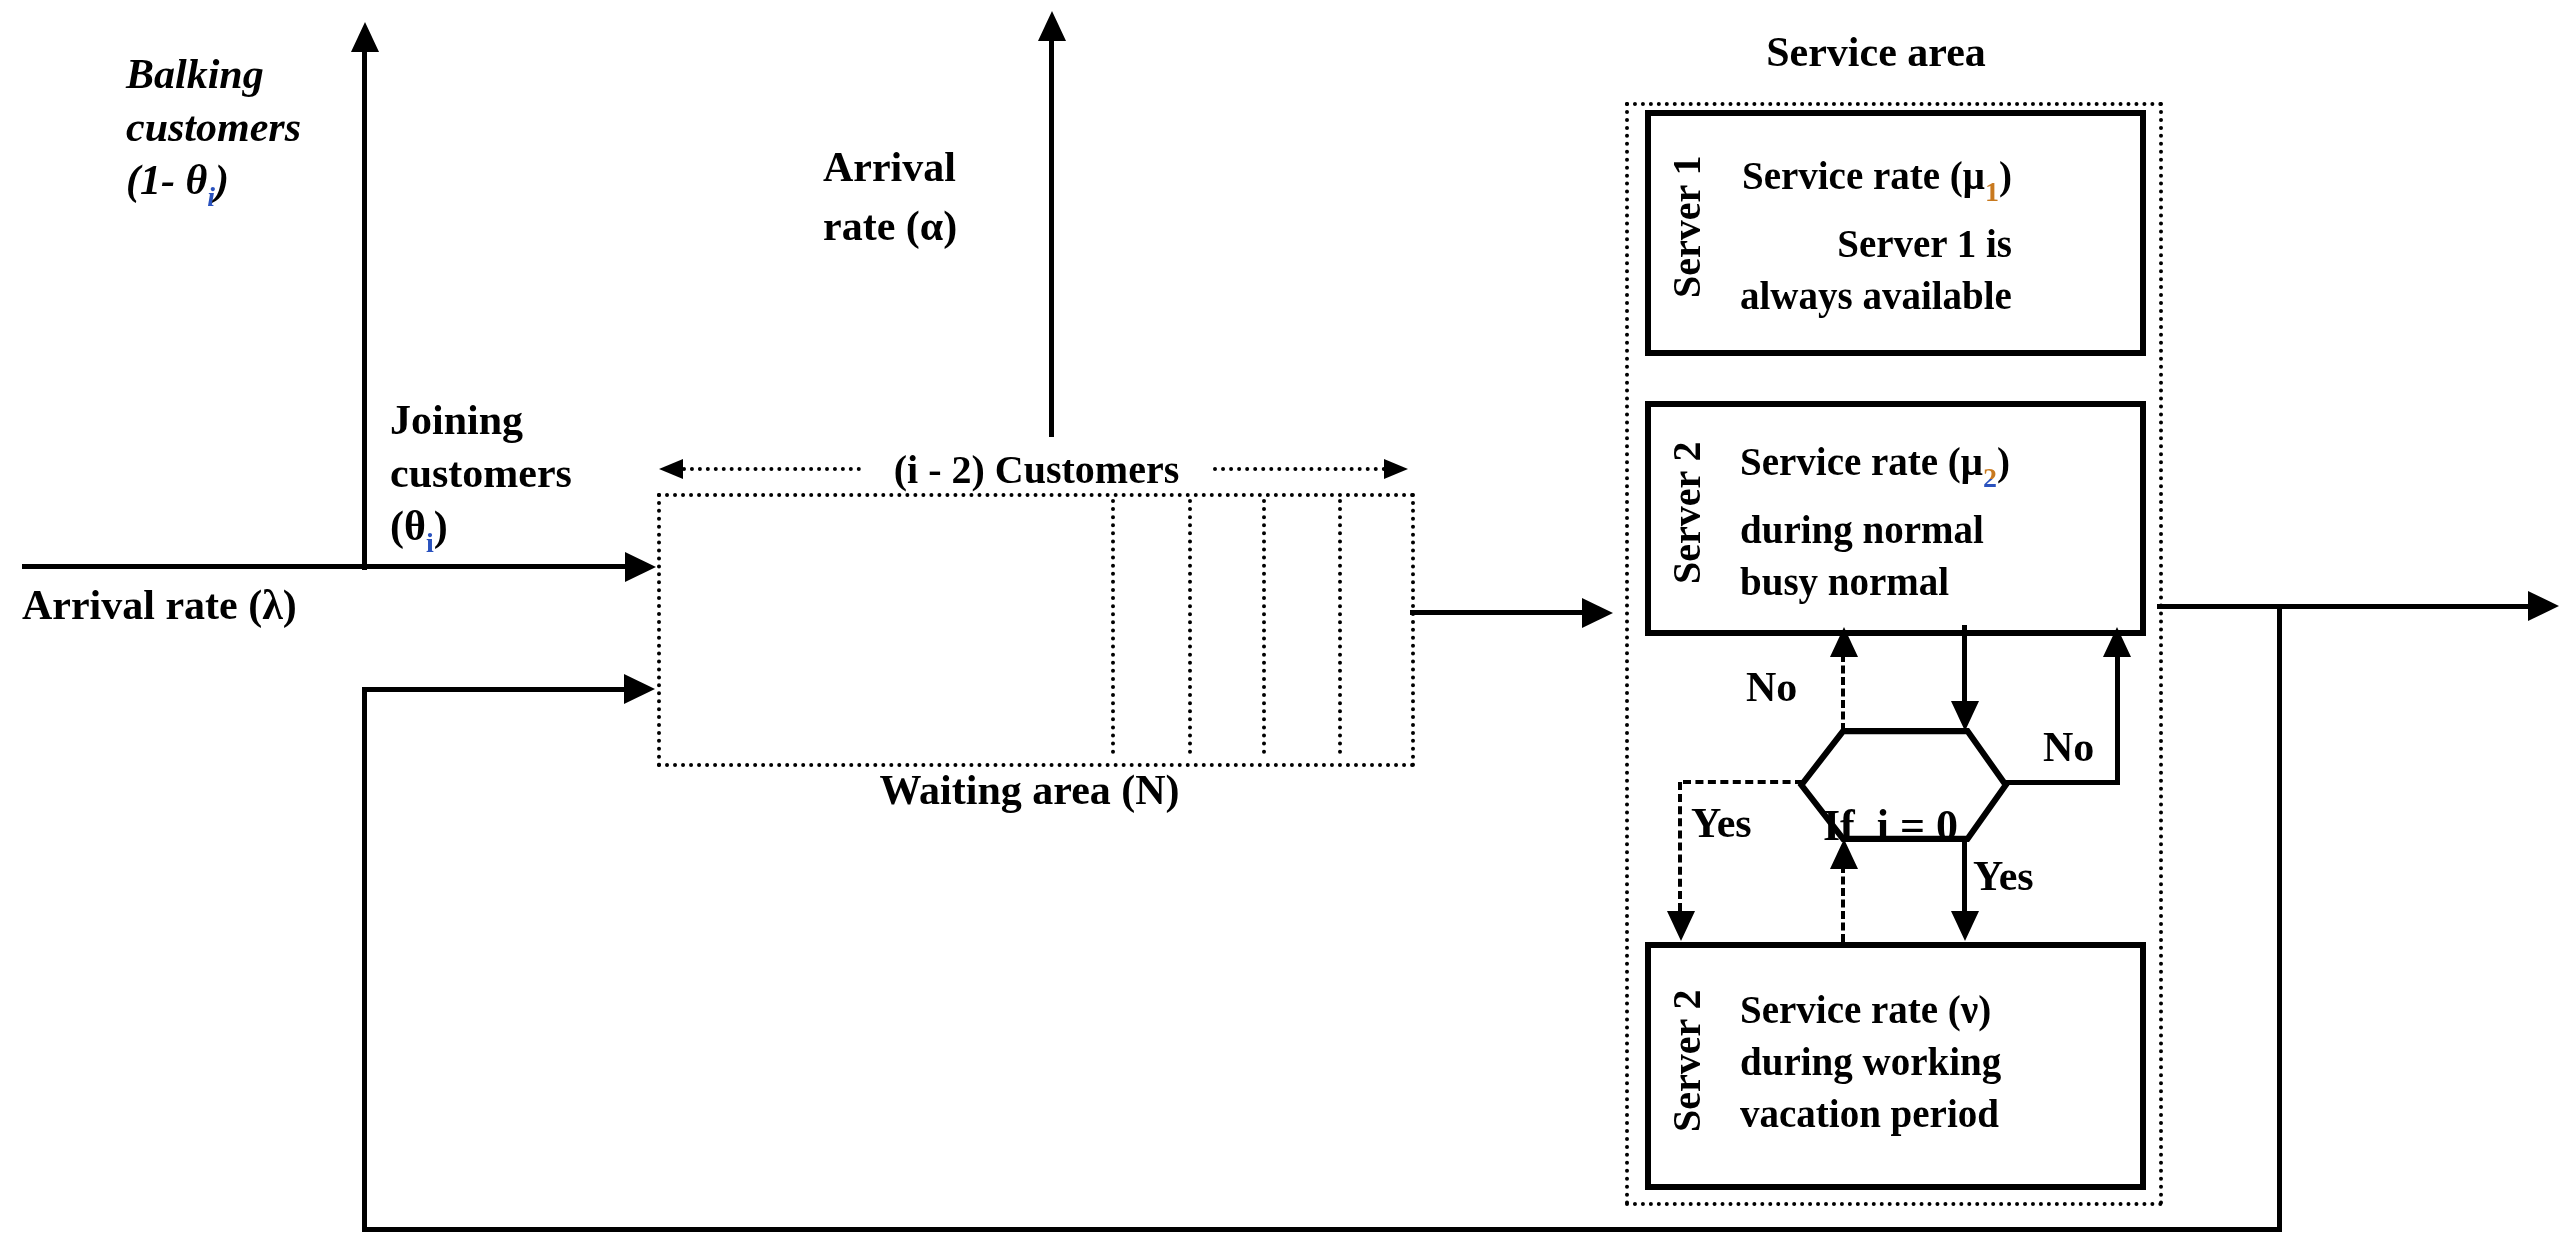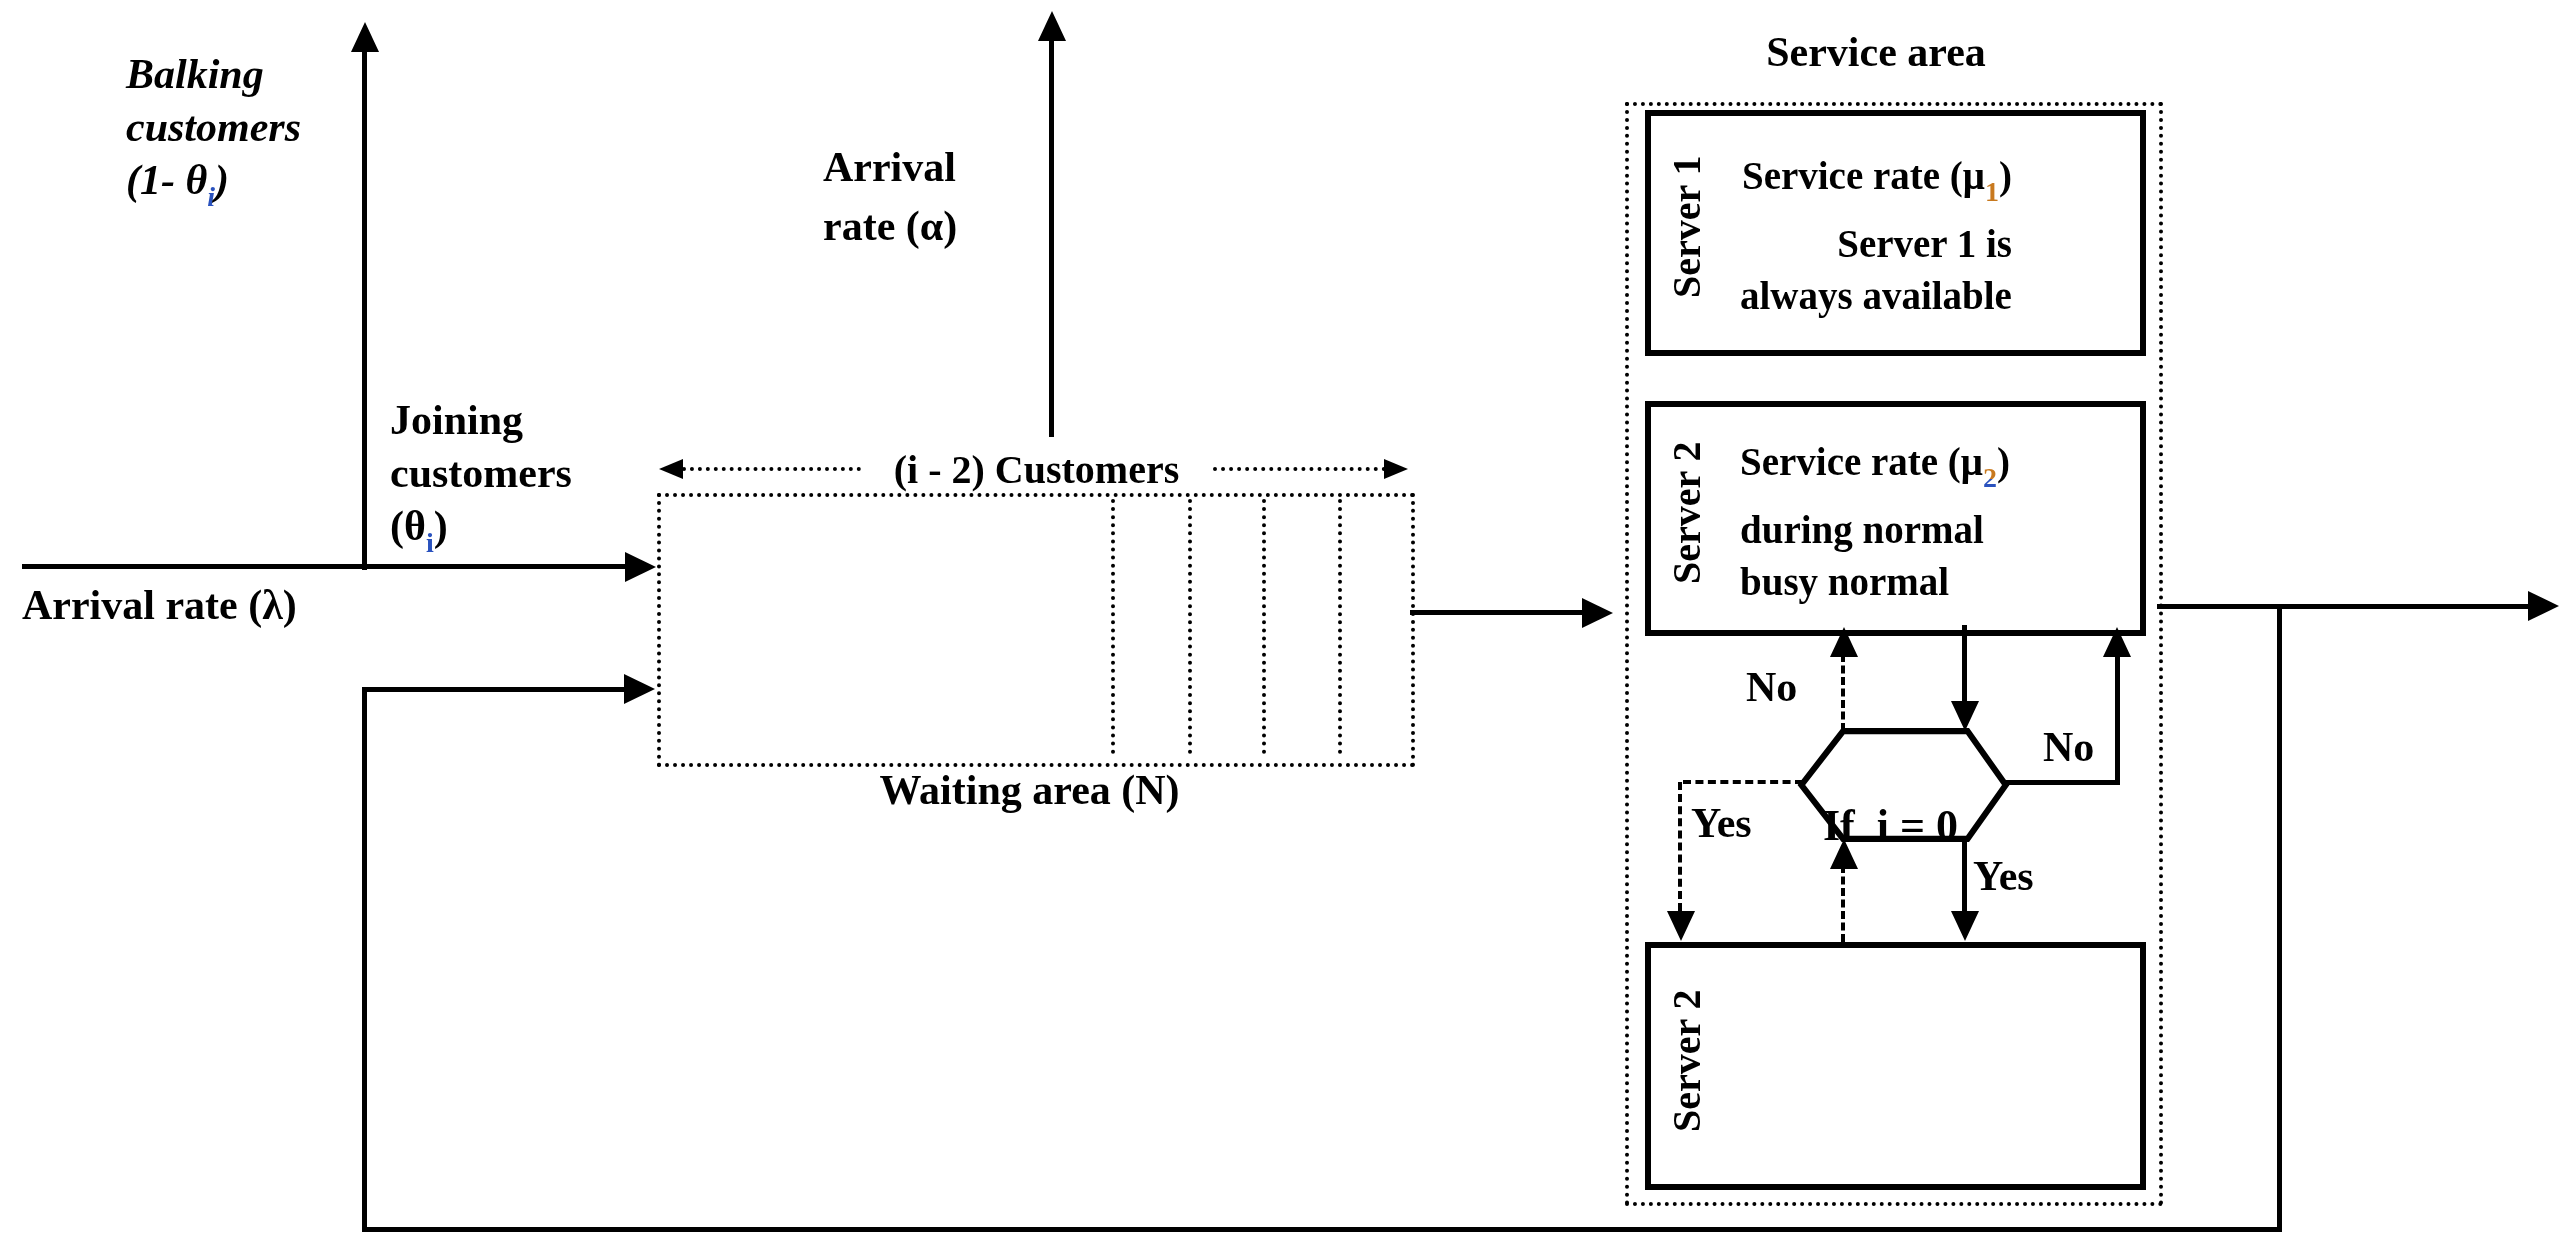--- a/index.html
+++ b/index.html
@@ -133,20 +133,25 @@
   </div>
 
   <div class="vlabel" style="left:1663px;top:410px;height:206px;">Server 2</div>
   <div class="boxtext" style="left:1740px;top:436px;">
     <span>Service rate (μ</span><span class="sub sub-2">2</span><span>)</span><br>
     <span>during normal</span><br>
     <span>busy normal</span>
   </div>
 
   <div class="vlabel" style="left:1663px;top:953px;height:216px;">Server 2</div>
+  <div class="boxtext" style="left:1740px;top:984px;">
+    <span>Service rate (ν)</span><br>
+    <span>during working</span><br>
+    <span>vacation period</span>
+  </div>
 
   <div class="lbl" style="left:1823px;top:759px;font-size:44px;white-space:pre;margin-top:40px;">If  i = 0</div>
   <div class="lbl" style="left:1746px;top:661px;">No</div>
   <div class="lbl" style="left:2043px;top:721px;">No</div>
   <div class="lbl" style="left:1691px;top:797px;">Yes</div>
   <div class="lbl" style="left:1973px;top:850px;">Yes</div>
 
 </div>
 
 

